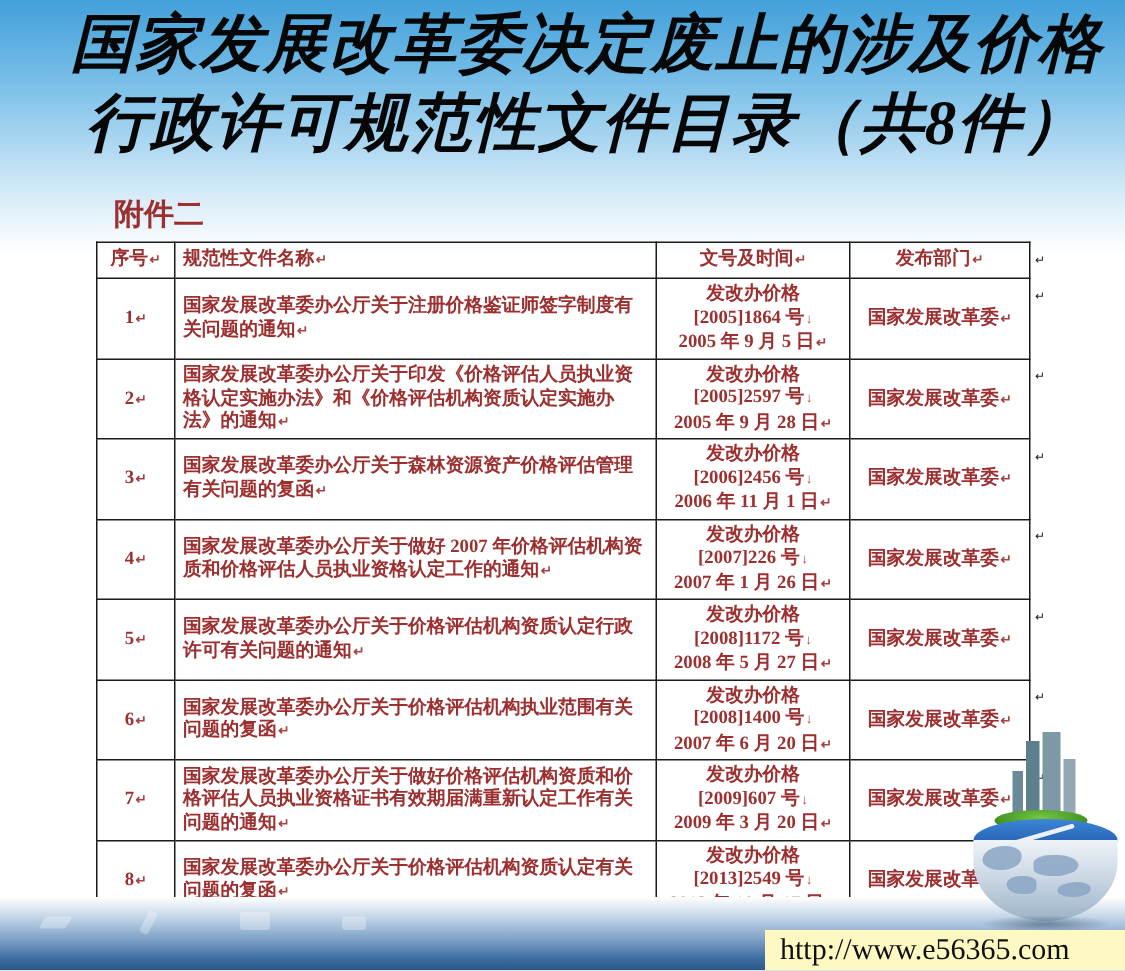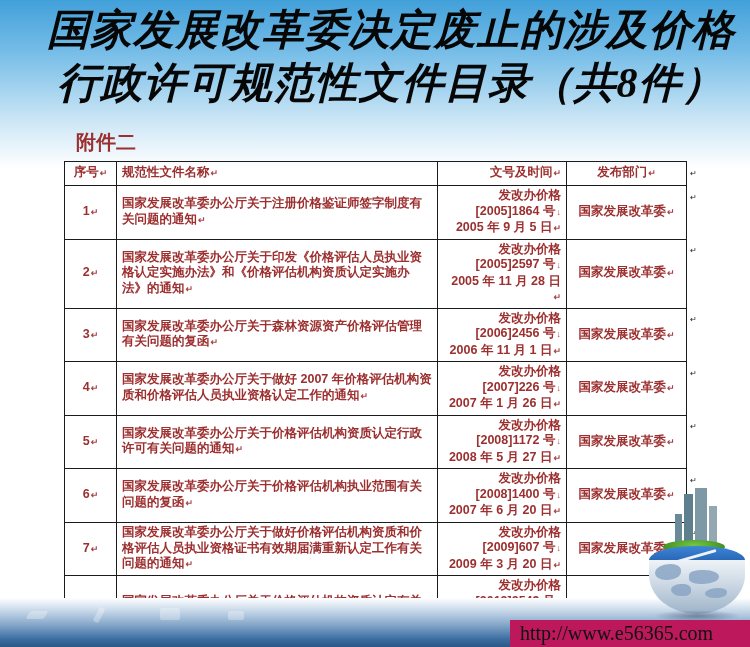--- a/index.html
+++ b/index.html
@@ -15,26 +15,26 @@
   
   .attach{position:absolute;left:76px;top:129px;font-size:20px;font-weight:bold;color:#9c2f2f;}
   .doc-heading{position:absolute;left:64px;top:124px;width:622px;text-align:center;
                color:#9c2f2f;font-weight:bold;font-size:13.5px;line-height:16px;}
   .mk{font-size:9px;opacity:.9;margin-left:1px;}
   
   table.doc-table{position:absolute;left:64px;top:161px;border-collapse:collapse;
                   table-layout:fixed;width:640px;}
   .doc-table td{border:1.5px solid #1b1b1b;color:#9c2f2f;font-weight:bold;
                 font-size:12.5px;line-height:15.5px;vertical-align:middle;
-                padding:2px 5px;overflow:hidden;}
+                padding:2px 5px;overflow:hidden;font-family:Liberation Serif, serif;}
   .doc-table tr.hdr td{height:19px;}
   .doc-table tr.r td{height:48px;}
   .c-no{text-align:center;}
   .c-name{text-align:left;}
-  .c-doc{text-align:right;}
+  .c-doc{text-align:center;}
   .c-dept{text-align:center;margin-left:34px;}
   td.c-end{border:none !important;vertical-align:top;padding:4px 0 0 3px;
            font-size:8px;color:#222;font-weight:normal;}
   
   .sea{position:absolute;left:0;top:598px;width:750px;height:49px;
        background:linear-gradient(180deg,#ffffff 0%,#c9d9ea 25%,#84a6c9 55%,#3a6ba0 85%,#2b5787 100%);}
   .wm{position:absolute;background:rgba(255,255,255,.30);border-radius:2px;}
   
   .globe{position:absolute;left:645px;top:488px;width:105px;height:140px;}
   .globe .bld{position:absolute;}
@@ -44,21 +44,21 @@
        background:linear-gradient(180deg,#3c86d8 0%,#1c4f9c 90%);}
   .contrail{position:absolute;left:28px;top:67px;width:44px;height:3px;
             background:rgba(255,255,255,.9);transform:rotate(-16deg);border-radius:2px;}
   .bowl{position:absolute;left:4px;top:72px;width:96px;height:54px;
         border-radius:0 0 100px 100px / 0 0 82px 82px;overflow:hidden;
         background:linear-gradient(180deg,#eef3f7 0%,#ccd8e4 45%,#9db3c8 100%);}
   .blob{position:absolute;background:#8aa5c4;opacity:.85;border-radius:60% 40% 55% 45%;}
   .bowl-shadow{position:absolute;left:8px;top:122px;width:88px;height:12px;border-radius:50%;
                background:radial-gradient(ellipse,rgba(15,35,65,.40) 0%,rgba(15,35,65,0) 70%);}
   
-  .urlbox{position:absolute;left:510px;top:620px;width:240px;height:27px;background:#be185d;
+  .urlbox{position:absolute;left:510px;top:620px;width:240px;height:27px;background:#fef9c3;
           display:flex;align-items:center;padding-left:10px;box-sizing:border-box;
           font-family:"Liberation Serif",serif;font-size:20px;color:#101010;}
 </style>
 </head>
 <body>
 
 <div class="canvas">
   <div class="sky"></div>
 
   <div class="main-title">
@@ -97,21 +97,21 @@
       <td class="c-dept"><span>国家发展改革委</span><span class="mk">↵</span></td>
       <td class="c-end">↵</td>
     </tr>
 
     <tr class="r">
       <td class="c-no"><span>2</span><span class="mk">↵</span></td>
       <td class="c-name"><span>国家发展改革委办公厅关于印发《价格评估人员执业资格认定实施办法》和《价格评估机构资质认定实施办法》的通知</span><span class="mk">↵</span></td>
       <td class="c-doc">
             <div>发改办价格</div>
             <div><span>[2005]2597 号</span><span class="mk">↓</span></div>
-            <div><span>2005 年 11 月 28 日</span><span class="mk">↵</span></div>
+            <div><span>2005 年 9 月 28 日</span><span class="mk">↵</span></div>
           </td>
       <td class="c-dept"><span>国家发展改革委</span><span class="mk">↵</span></td>
       <td class="c-end">↵</td>
     </tr>
 
     <tr class="r">
       <td class="c-no"><span>3</span><span class="mk">↵</span></td>
       <td class="c-name"><span>国家发展改革委办公厅关于森林资源资产价格评估管理有关问题的复函</span><span class="mk">↵</span></td>
       <td class="c-doc">
             <div>发改办价格</div>

